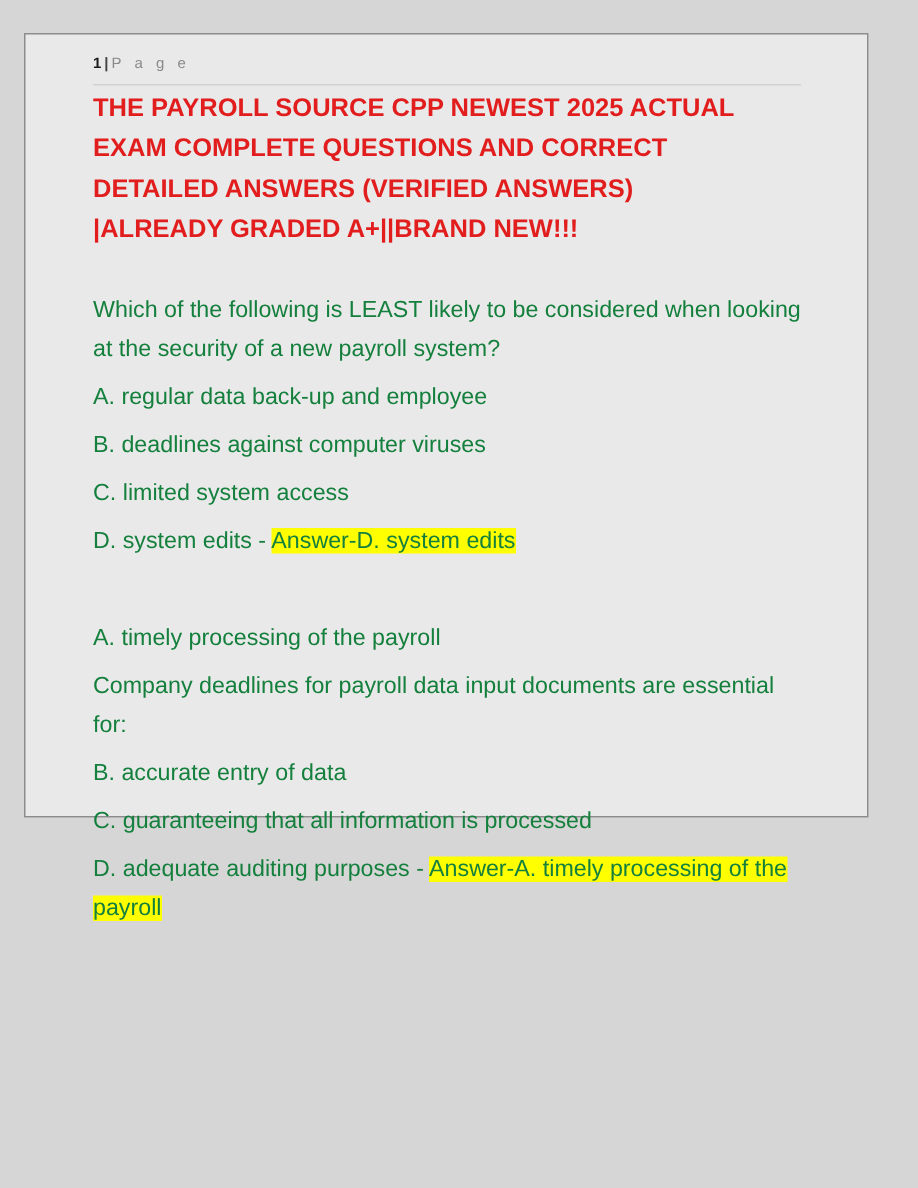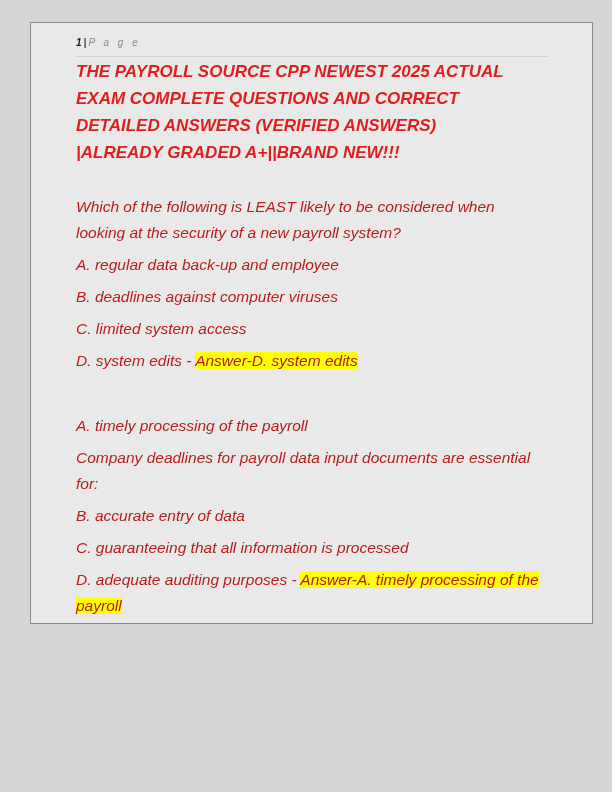--- a/index.html
+++ b/index.html
@@ -14,28 +14,27 @@
   body {
     width: 612px;
     height: 792px;
     background: #d6d6d6;
     font-family: "Liberation Sans", "DejaVu Sans", sans-serif;
     position: relative;
     overflow: hidden;
   }
   .paper {
     position: absolute;
-    left: 30px;
+    left: 16px;
     top: 22px;
     width: 563px;
-    height: 602px;
+    height: 523px;
     background: #e9e9e9;
     border: 1px solid #8c8c8c;
     padding: 14px 44px 0 45px;
-    font-style: italic;
   }
   .page-header {
     font-size: 10px;
     color: #8a8a8a;
     border-bottom: 1px solid #d2d2d2;
     padding-bottom: 7px;
     line-height: 12px;
   }
   .page-header .pnum {
     font-weight: bold;
@@ -58,21 +57,21 @@
     line-height: 27px;
     color: var(--title-color);
   }
   .title-line {
     white-space: nowrap;
   }
   .para {
     margin: 0 0 6px 0;
     font-size: 15.5px;
     line-height: 26px;
-    color: #b91c1c;
+    color: #15803d;
   }
   .hl {
     background: var(--hl-color);
   }
   .hl:empty { display: none; }
   .spacer-a { height: 33px; }
   .spacer-b { height: 28px; }
 </style>
 </head>
 <body style="background: rgb(214, 214, 214);">

